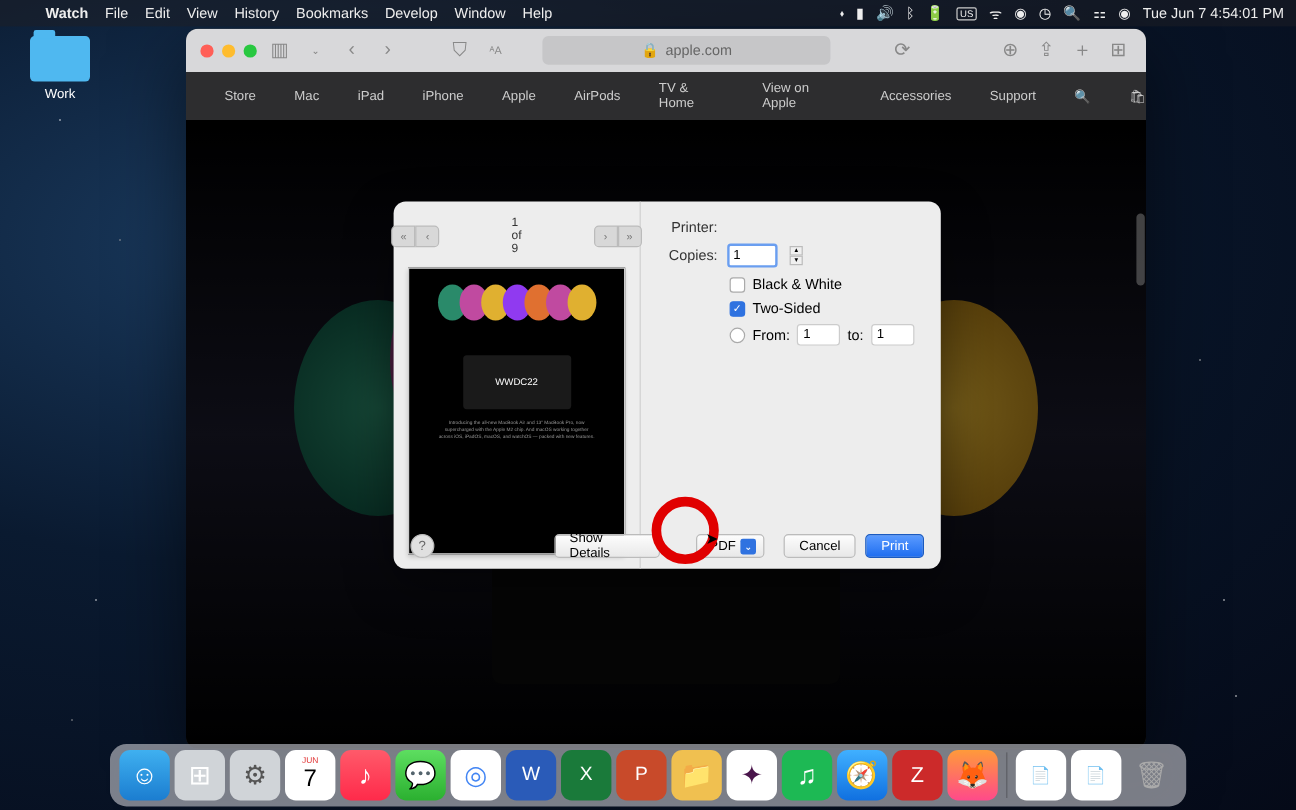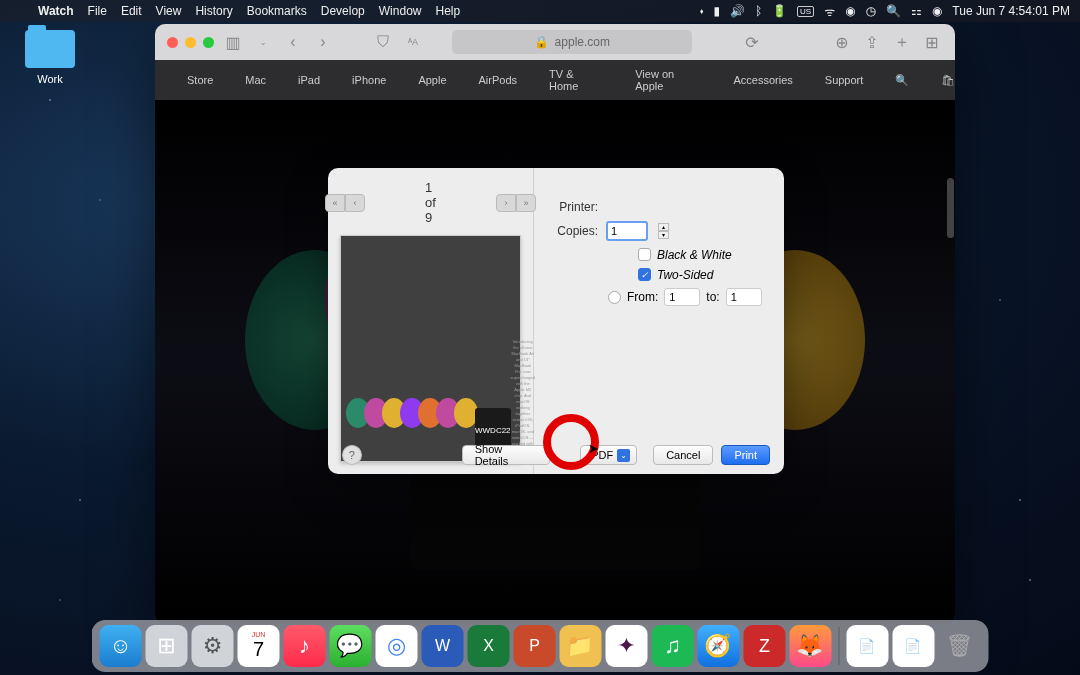--- a/index.html
+++ b/index.html
@@ -50,36 +50,36 @@
 .macbook { position:absolute; bottom:-20px; left:50%; transform:translateX(-50%); width:290px; height:200px; background:#0a0a0a; border-radius:8px; display:flex; align-items:center; justify-content:center; }
 
 
 .print-dialog { position:absolute; top:168px; left:328px; width:456px; height:306px; background:#ededed; border-radius:10px; box-shadow:0 15px 40px rgba(0,0,0,0.4); display:flex; z-index:10; }
 .preview-pane { width:206px; padding:12px; display:flex; flex-direction:column; border-right:1px solid #d0d0d0; }
 .preview-nav { display:flex; align-items:center; justify-content:center; gap:60px; margin-bottom:10px; }
 .nav-group { display:flex; }
 .nav-btn { width:20px; height:18px; background:#d8d8d8; border:1px solid #bbb; display:flex; align-items:center; justify-content:center; font-size:9px; color:#777; }
 .nav-btn:first-child{border-radius:4px 0 0 4px}
 .nav-btn:last-child{border-radius:0 4px 4px 0}
-.page-count { font-size:13px; color:#333; }
-.preview-page { flex:1; background:#404040; border:1px solid #ccc; box-shadow:0 2px 4px rgba(0,0,0,0.2); padding:8px; display:flex; flex-direction:row;align-items:flex-end; }
+.page-count { font-size:10px; color:#333; }
+.preview-page { flex:1; background:#000000; border:1px solid #ccc; box-shadow:0 2px 4px rgba(0,0,0,0.2); padding:8px; display:flex; flex-direction:column; }
 .prev-faces { height:55px; display:flex; justify-content:center; gap:-5px; margin-top:5px; }
 .prev-faces span { width:24px; height:30px; border-radius:50%; margin:0 -3px; }
 .prev-mac { margin:4px auto 0; width:90px; height:45px; background:#1a1a1a; border-radius:3px; display:flex; align-items:center; justify-content:center; color:#fff; font-size:8px; }
 .prev-text { margin-top:8px; font-size:4px; color:#999; text-align:center; line-height:1.5; }
-.settings-pane { flex:1; padding:32px 16px; font-size:12px; }
+.settings-pane { flex:1; padding:14px 16px; font-size:12px; }
 .row { display:flex; align-items:center; margin-bottom:7px; gap:8px; }
 .row label { width:48px; text-align:right; color:#333; }
 .select { flex:1; height:20px; background:#fff; border:1px solid #ccc; border-radius:4px; padding:0 6px; display:flex; align-items:center; position:relative; font-size:11px; }
 .select-arrow { position:absolute; right:0; top:0; width:16px; height:100%; background:#2f72e0; border-radius:0 3px 3px 0; display:flex; align-items:center; justify-content:center; }
 .select-arrow::after { content:'⌄'; color:#fff; font-size:8px; line-height:0.5; }
 .num-input { width:42px; height:20px; border:2px solid #6a9ef0; border-radius:3px; padding:0 3px; background:#fff; font-size:11px; }
 .stepper { display:flex; flex-direction:column; margin-left:2px; }
 .stepper span { width:11px; height:8px; background:#f0f0f0; border:1px solid #bbb; font-size:6px; text-align:center; line-height:6px; }
-.check-row { display:flex; gap:6px; margin-left:88px; margin-bottom:6px;font-style:italic; }
+.check-row { display:flex; align-items:center; gap:6px; margin-left:58px; margin-bottom:6px; }
 .checkbox { width:13px; height:13px; border:1px solid #aaa; border-radius:3px; background:#fff; display:flex; align-items:center; justify-content:center; }
 .checkbox.checked { background:#2f72e0; border-color:#2f72e0; }
 .checkbox.checked::after { content:'✓'; color:#fff; font-size:9px; }
 .radio { width:13px; height:13px; border:1px solid #aaa; border-radius:50%; background:#fff; display:flex; align-items:center; justify-content:center; }
 .radio.sel::after { content:''; width:7px; height:7px; background:#2f72e0; border-radius:50%; }
 .range-row { display:flex; align-items:center; gap:6px; margin-left:58px; }
 .small-input { width:36px; height:18px; border:1px solid #ccc; border-radius:3px; padding:0 4px; font-size:11px; background:#fff; }
 .dialog-footer { position:absolute; bottom:0; left:0; right:0; height:38px; display:flex; align-items:center; padding:0 14px; gap:8px; }
 .help-btn { width:20px; height:20px; border-radius:50%; background:#e0e0e0; border:1px solid #bbb; font-size:11px; color:#666; display:flex; align-items:center; justify-content:center; }
 .btn { height:20px; padding:0 12px; border-radius:4px; font-size:11px; background:linear-gradient(#fdfdfd,#e8e8e8); border:1px solid #bbb; display:flex; align-items:center; }

